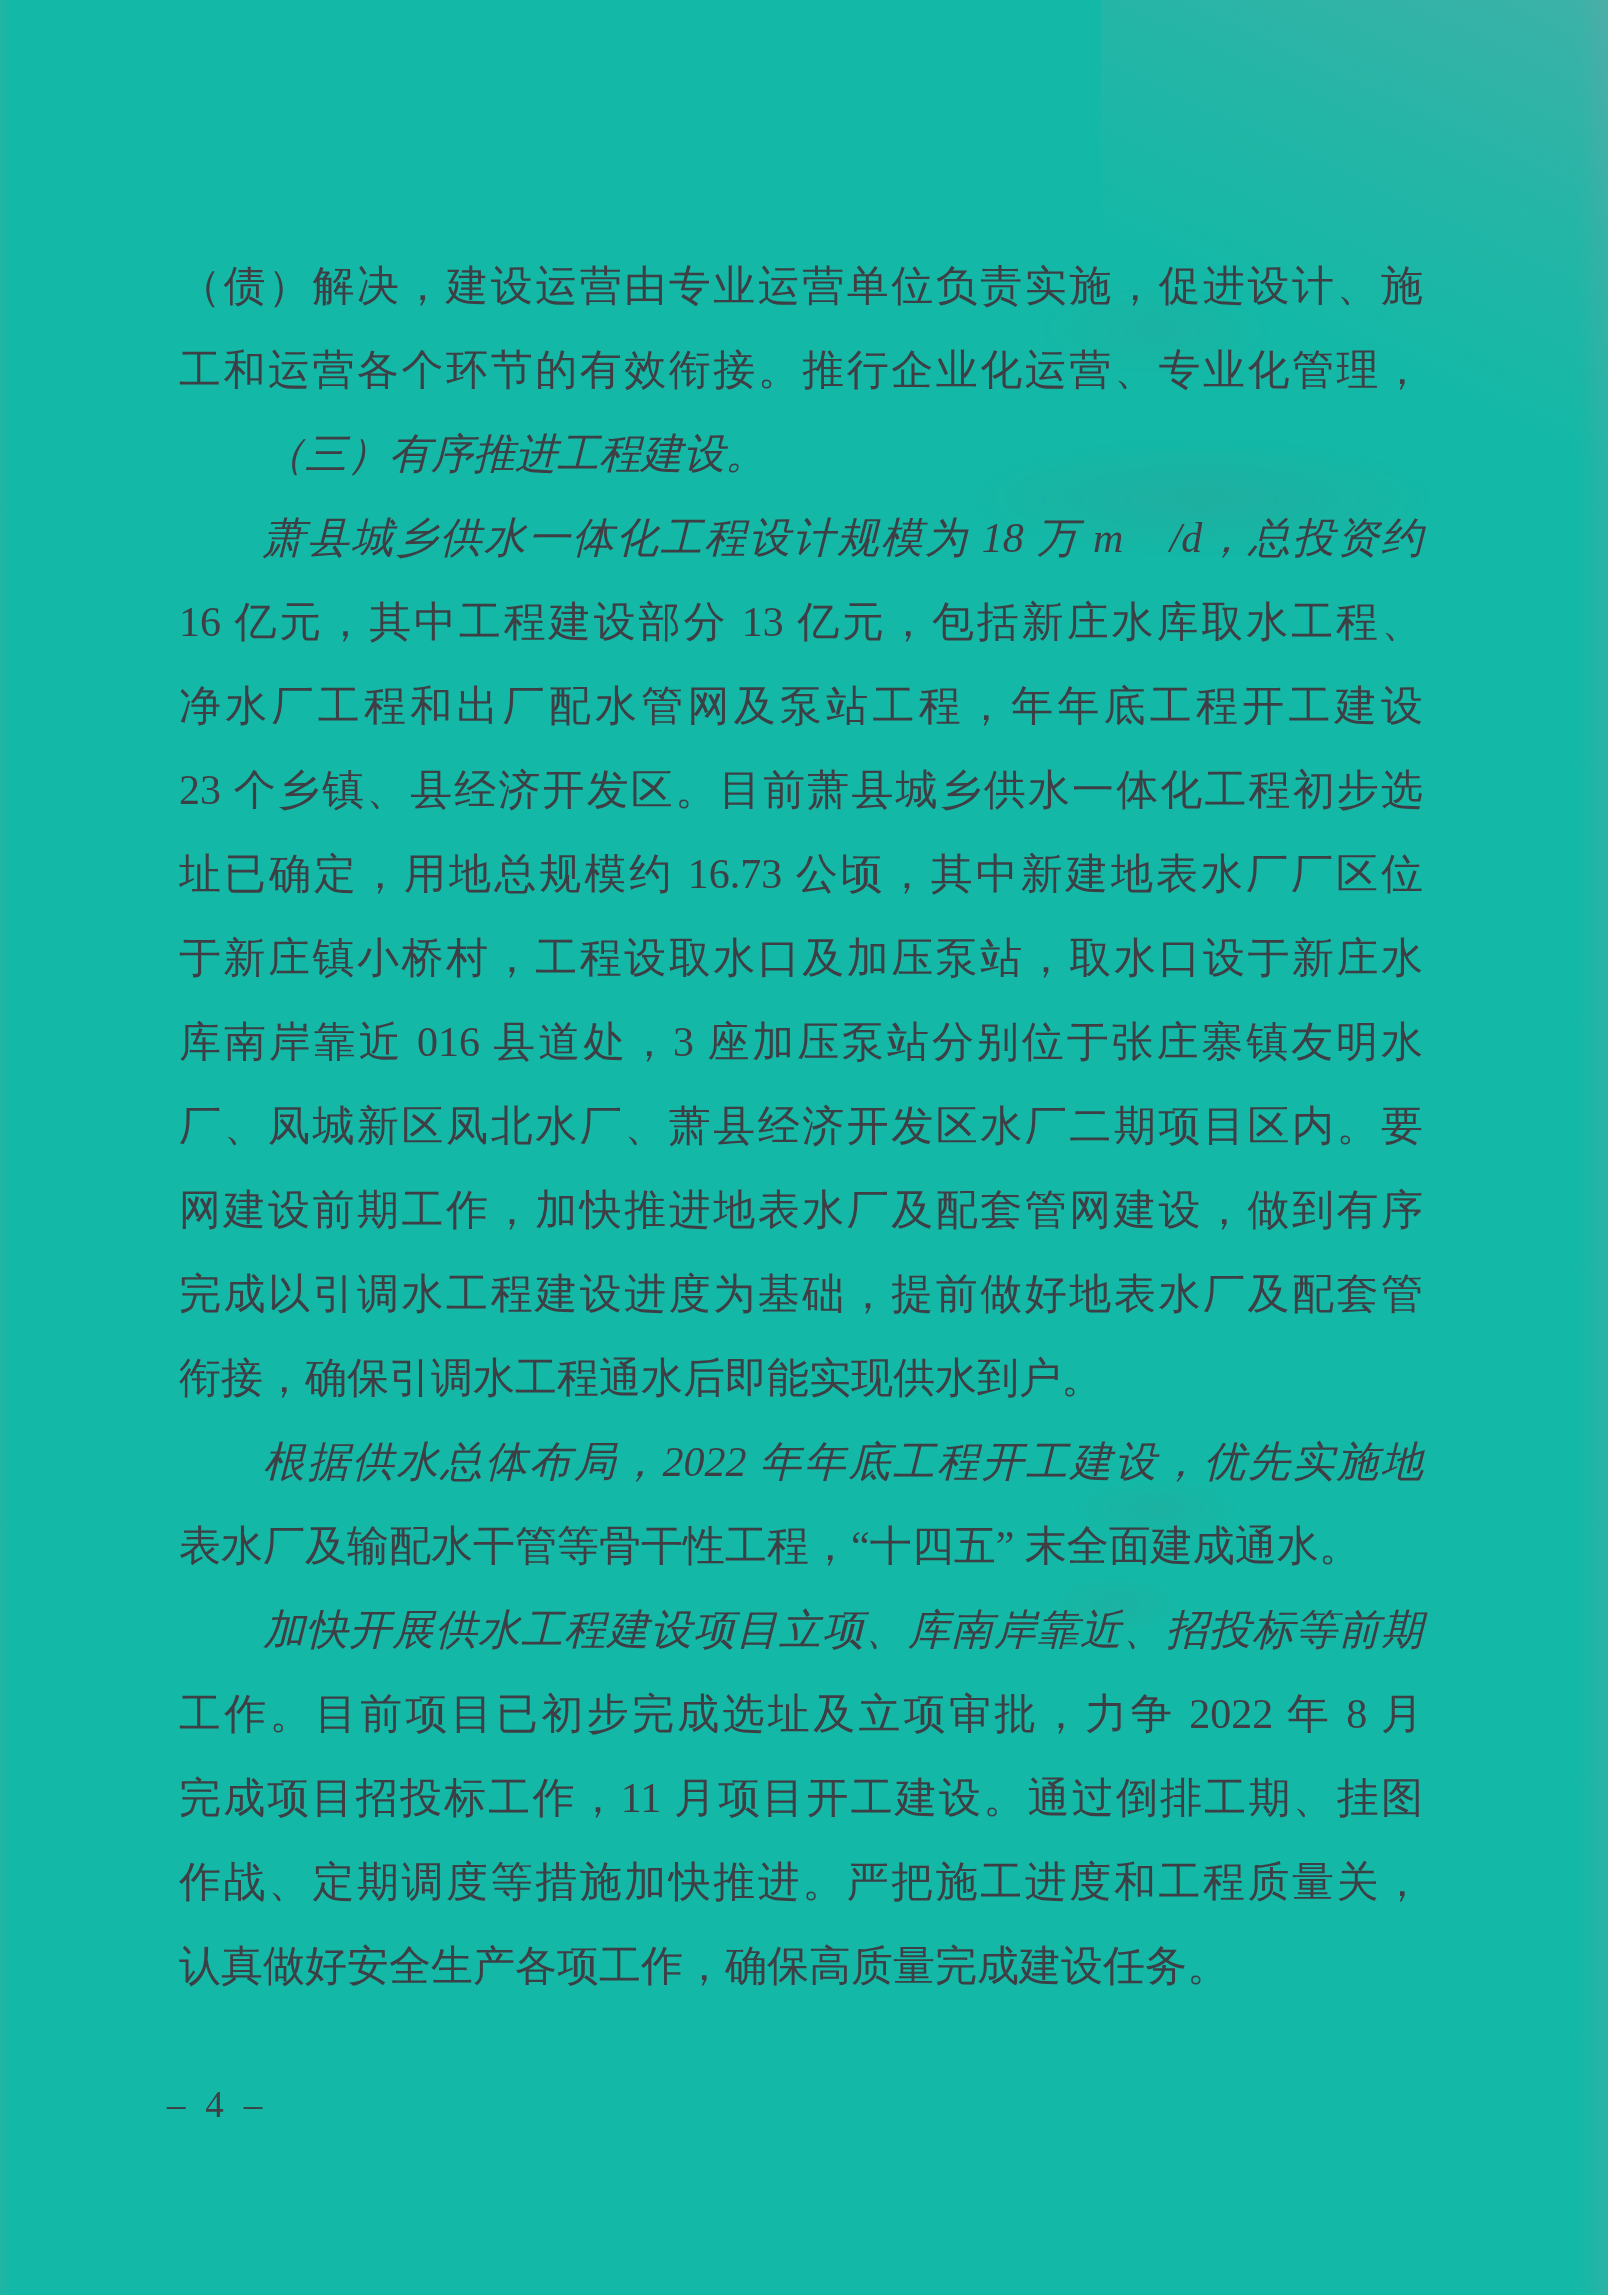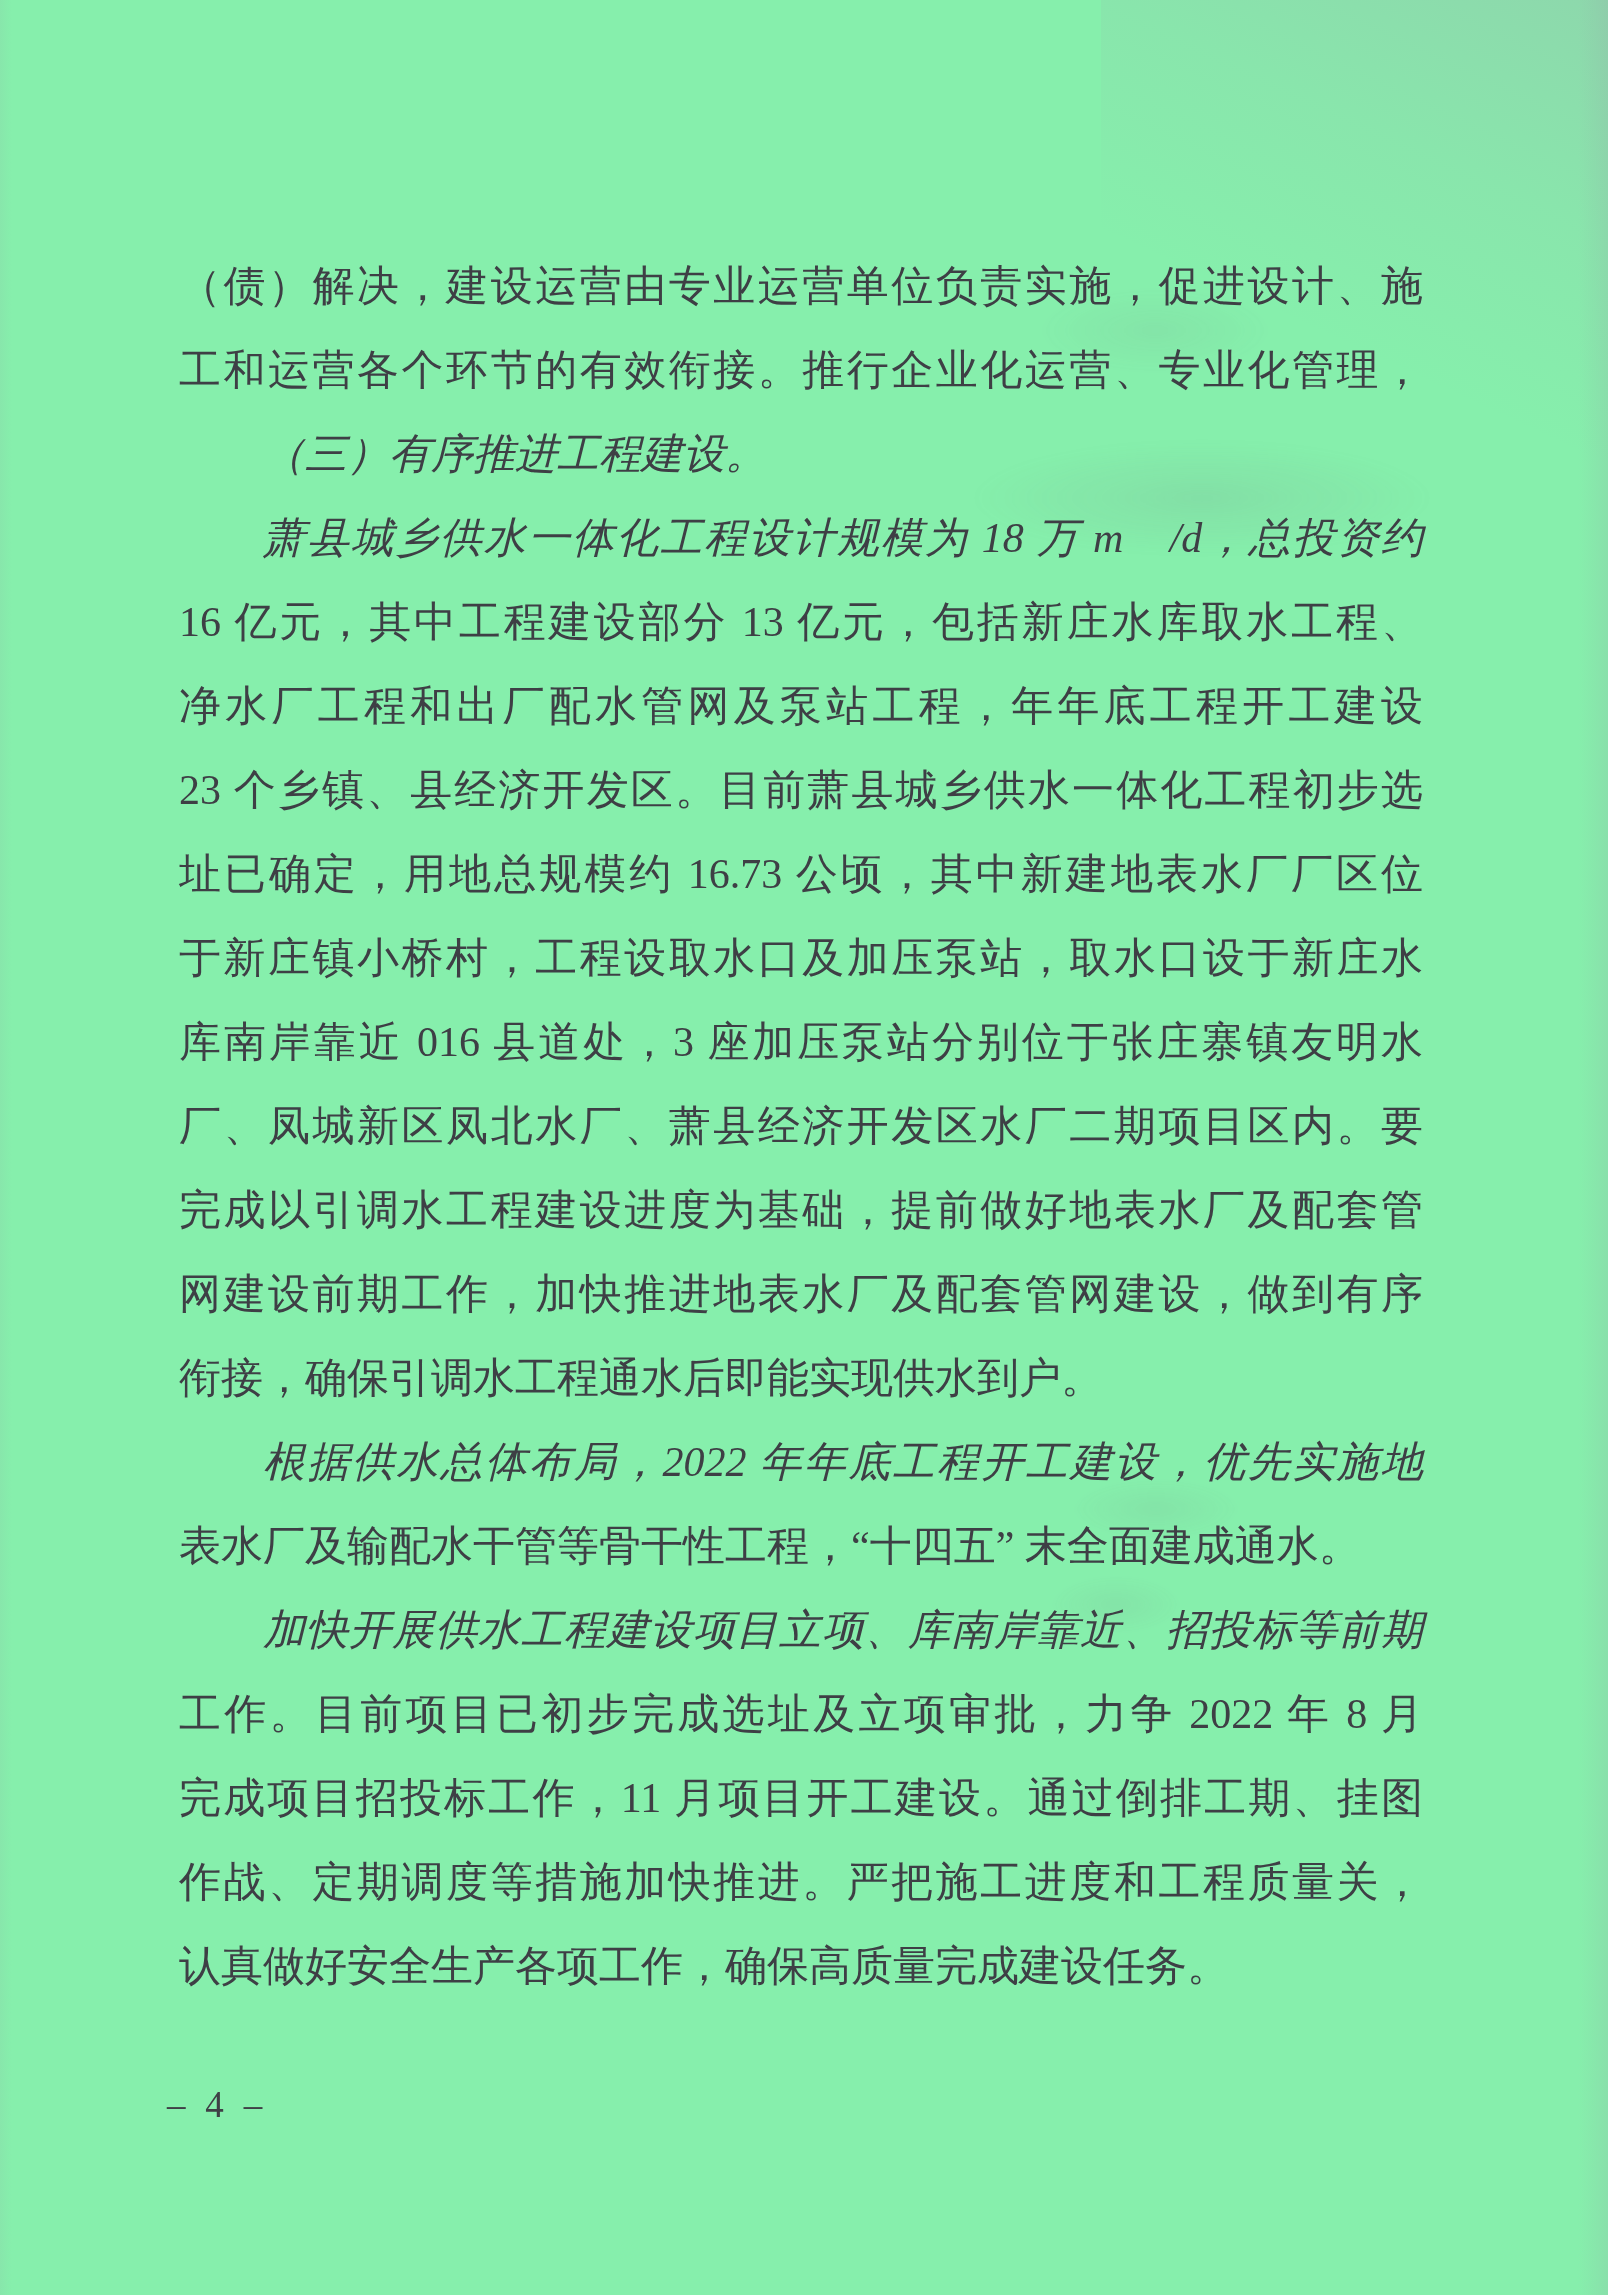--- a/index.html
+++ b/index.html
@@ -1,21 +1,21 @@
 <!DOCTYPE html>
 <html style="font-size:10.7px"><head>
 <meta charset="utf-8">
 <style>
   html, body { margin: 0; padding: 0; background: #e9e8e6; }
   .page {
     position: relative;
     width: 1609px;
     height: 2295px;
     margin: 0 auto;
-    background: #86efac;
+    background: #14b8a6;
     overflow: hidden;
     font-family: "Liberation Serif", serif;
   }
   
   .scan-shadow-tr {
     position: absolute; top: 0; right: 0;
     width: 508px; height: 614px;
     background: linear-gradient(205deg,
       rgba(158,162,172,0.30) 0%,
       rgba(158,162,172,0.12) 28%,
@@ -93,22 +93,22 @@
       <div class="line j">工和运营各个环节的有效衔接。推行企业化运营、专业化管理，</div>
       <div class="line ind">（三）有序推进工程建设。</div>
       <div class="line j ind">萧县城乡供水一体化工程设计规模为 18 万 m　/d，总投资约</div>
       <div class="line j">16 亿元，其中工程建设部分 13 亿元，包括新庄水库取水工程、</div>
       <div class="line j">净水厂工程和出厂配水管网及泵站工程，年年底工程开工建设</div>
       <div class="line j">23 个乡镇、县经济开发区。目前萧县城乡供水一体化工程初步选</div>
       <div class="line j">址已确定，用地总规模约 16.73 公顷，其中新建地表水厂厂区位</div>
       <div class="line j">于新庄镇小桥村，工程设取水口及加压泵站，取水口设于新庄水</div>
       <div class="line j">库南岸靠近 016 县道处，3 座加压泵站分别位于张庄寨镇友明水</div>
       <div class="line j">厂、凤城新区凤北水厂、萧县经济开发区水厂二期项目区内。要</div>
+      <div class="line j">网建设前期工作，加快推进地表水厂及配套管网建设，做到有序</div>
       <div class="line j">完成以引调水工程建设进度为基础，提前做好地表水厂及配套管</div>
-      <div class="line j">网建设前期工作，加快推进地表水厂及配套管网建设，做到有序</div>
       <div class="line">衔接，确保引调水工程通水后即能实现供水到户。</div>
       <div class="line j ind">根据供水总体布局，2022 年年底工程开工建设，优先实施地</div>
       <div class="line">表水厂及输配水干管等骨干性工程，“十四五” 末全面建成通水。</div>
       <div class="line j ind">加快开展供水工程建设项目立项、库南岸靠近、招投标等前期</div>
       <div class="line j">工作。目前项目已初步完成选址及立项审批，力争 2022 年 8 月</div>
       <div class="line j">完成项目招投标工作，11 月项目开工建设。通过倒排工期、挂图</div>
       <div class="line j">作战、定期调度等措施加快推进。严把施工进度和工程质量关，</div>
       <div class="line">认真做好安全生产各项工作，确保高质量完成建设任务。</div>
     </div>
 

